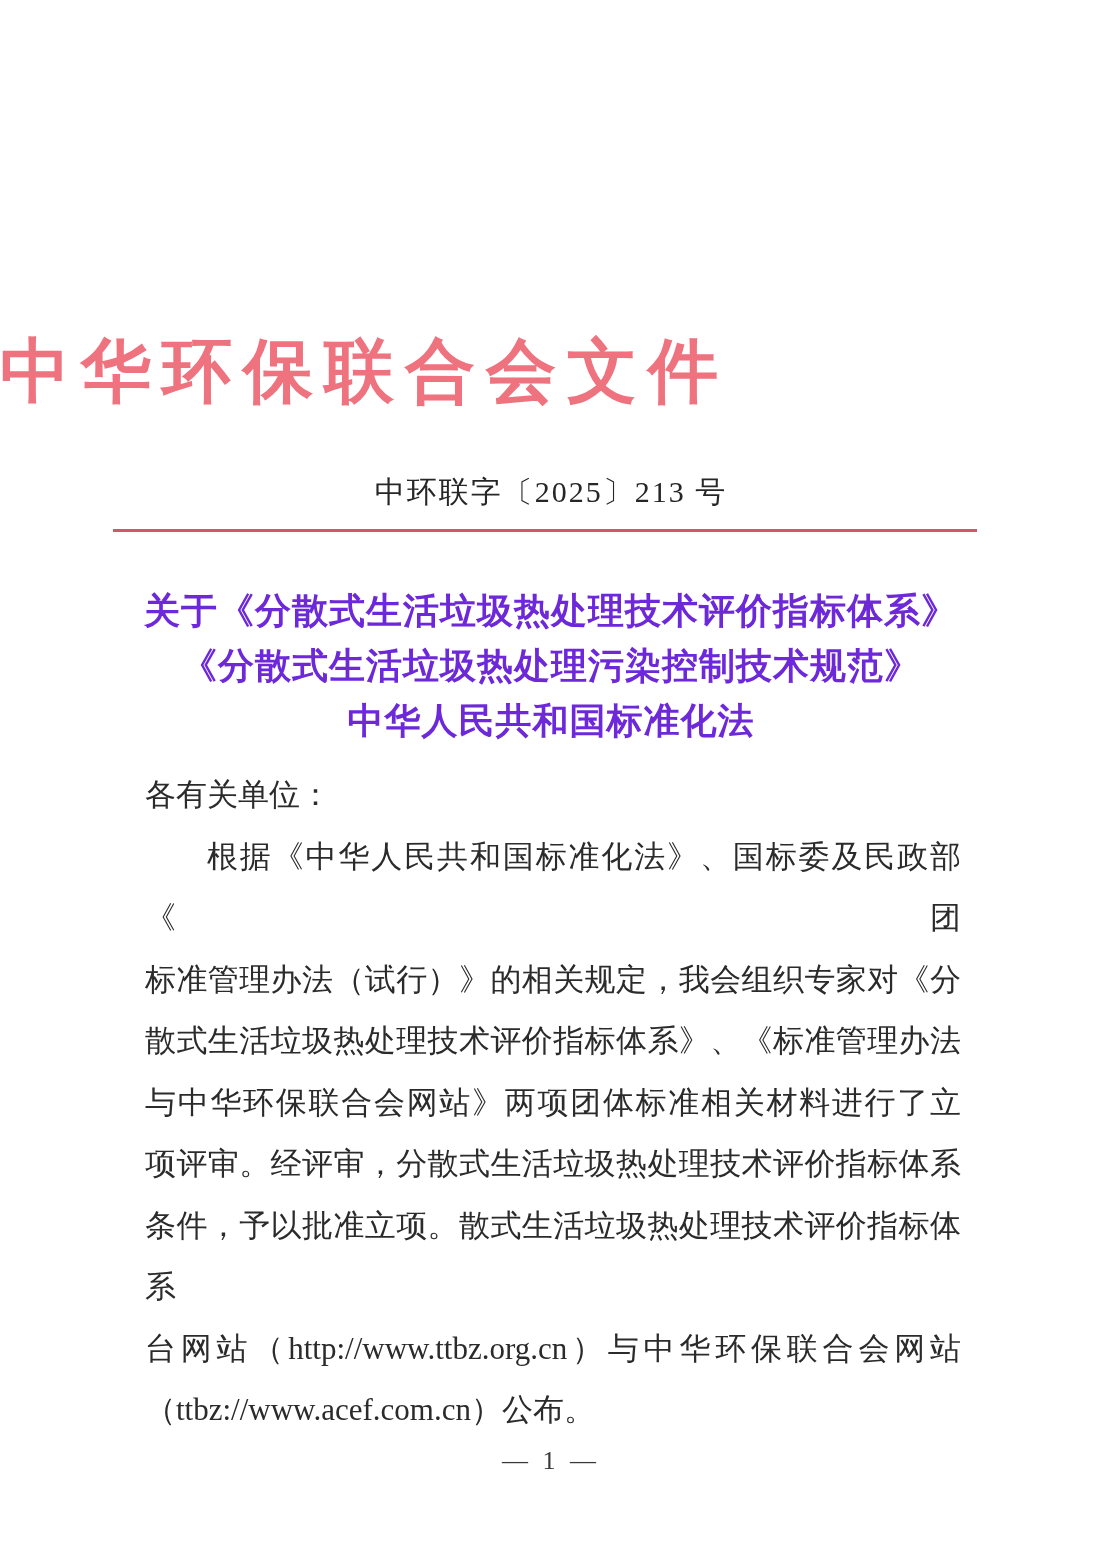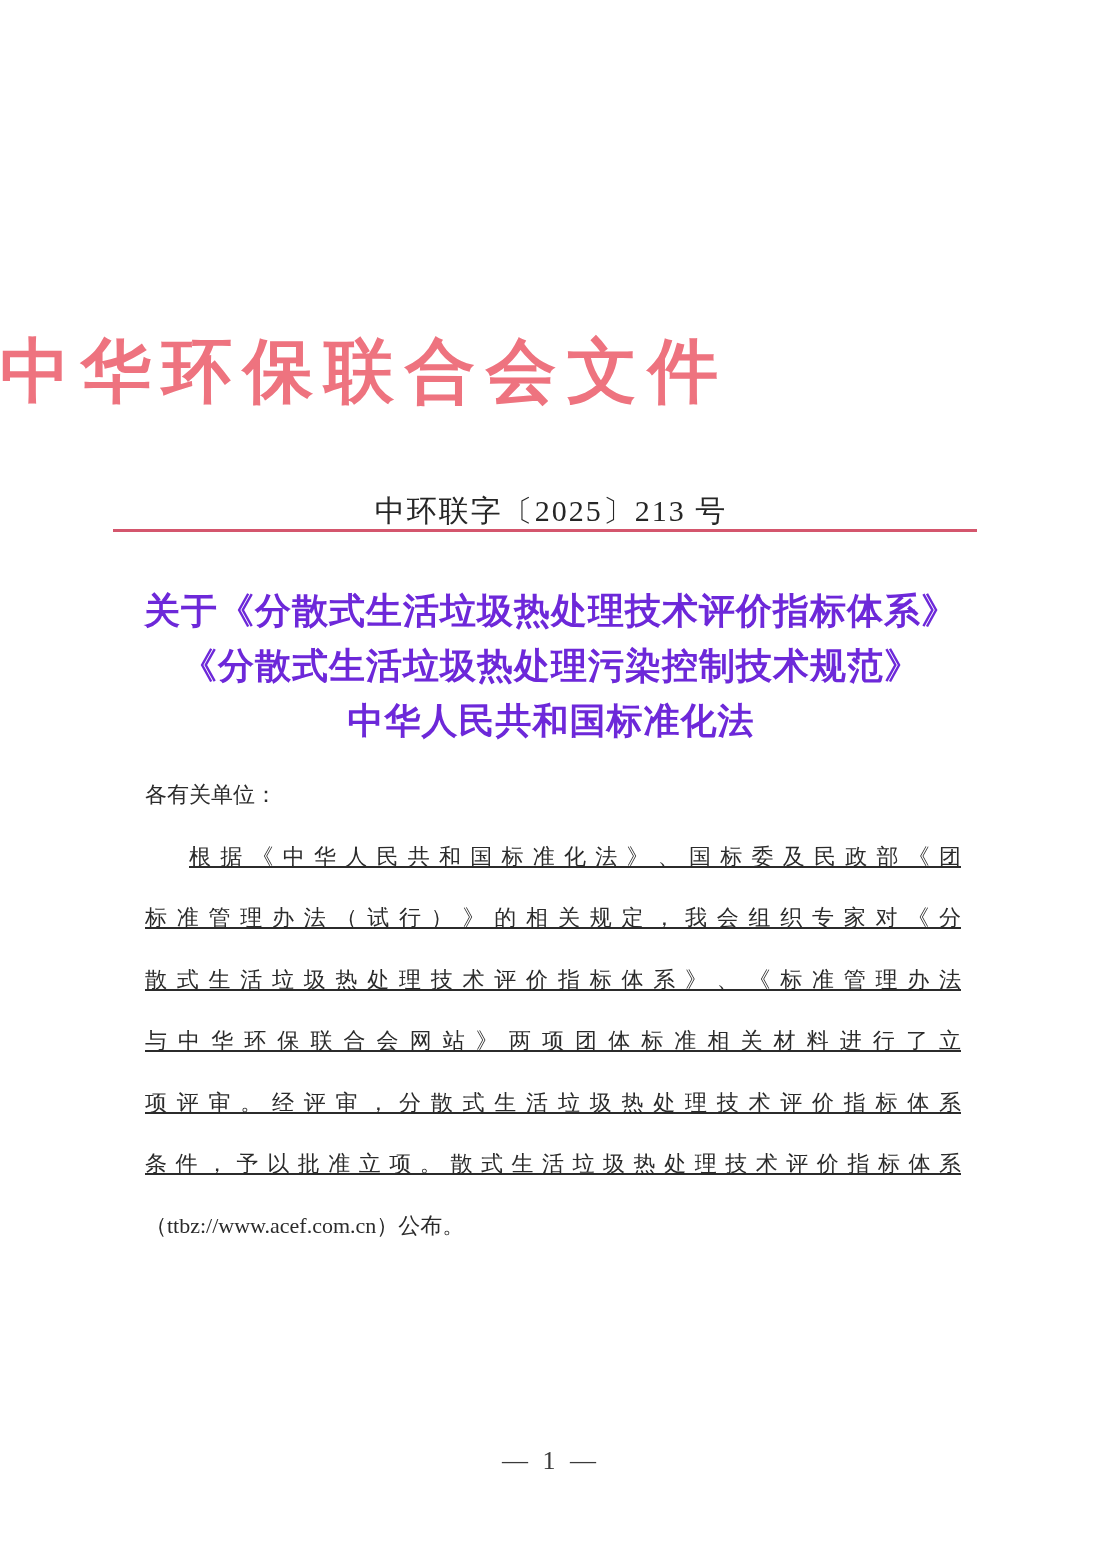--- a/index.html
+++ b/index.html
@@ -32,21 +32,20 @@
   }
   .doc-number {
     position: absolute;
     top: 472px;
     left: 0;
     width: 100%;
     text-align: center;
     color: #262626;
     font-size: 30px;
     letter-spacing: 2px;
-    margin-top: 19px;
   }
   .red-divider {
     position: absolute;
     top: 529px;
     left: 113px;
     width: 864px;
     height: 3px;
     background: #d4566d;
   }
   .doc-title {
@@ -64,31 +63,30 @@
   }
   .doc-title .title-line {
     display: block;
   }
   .body-text {
     position: absolute;
     top: 764px;
     left: 145px;
     width: 816px;
     color: #2b2b2b;
-    font-size: 22px;
+    font-size: 31px;
     line-height: 61.5px;
   }
   .body-text p {
     margin: 0;
   }
   .line-justify {
     text-align: justify;
     text-align-last: justify;
     text-justify: inter-character;
-    text-decoration: underline;
   }
   .indent-2em {
     text-indent: 2em;
   }
   .page-number {
     position: absolute;
     top: 1446px;
     left: 0;
     width: 100%;
     text-align: center;
@@ -115,18 +113,19 @@
   </h1>
 
   <div class="body-text">
     <p>各有关单位：</p>
     <p class="line-justify indent-2em">根据《中华人民共和国标准化法》、国标委及民政部《团</p>
     <p class="line-justify">标准管理办法（试行）》的相关规定，我会组织专家对《分</p>
     <p class="line-justify">散式生活垃圾热处理技术评价指标体系》、《标准管理办法</p>
     <p class="line-justify">与中华环保联合会网站》两项团体标准相关材料进行了立</p>
     <p class="line-justify">项评审。经评审，分散式生活垃圾热处理技术评价指标体系</p>
     <p class="line-justify">条件，予以批准立项。散式生活垃圾热处理技术评价指标体系</p>
+    <p class="line-justify">台网站（http://www.ttbz.org.cn）与中华环保联合会网站</p>
     <p>（ttbz://www.acef.com.cn）公布。</p>
   </div>
 
   <div class="page-number">— 1 —</div>
 
 </div>
 
 </body></html>

